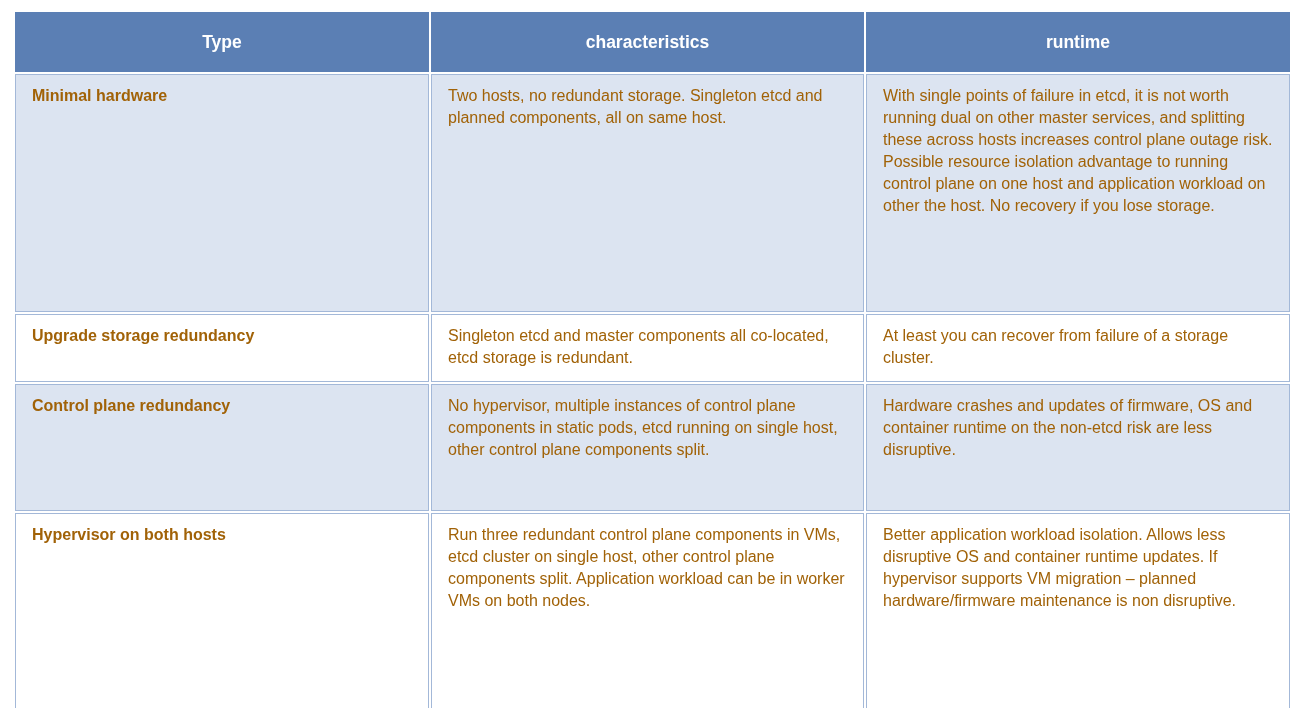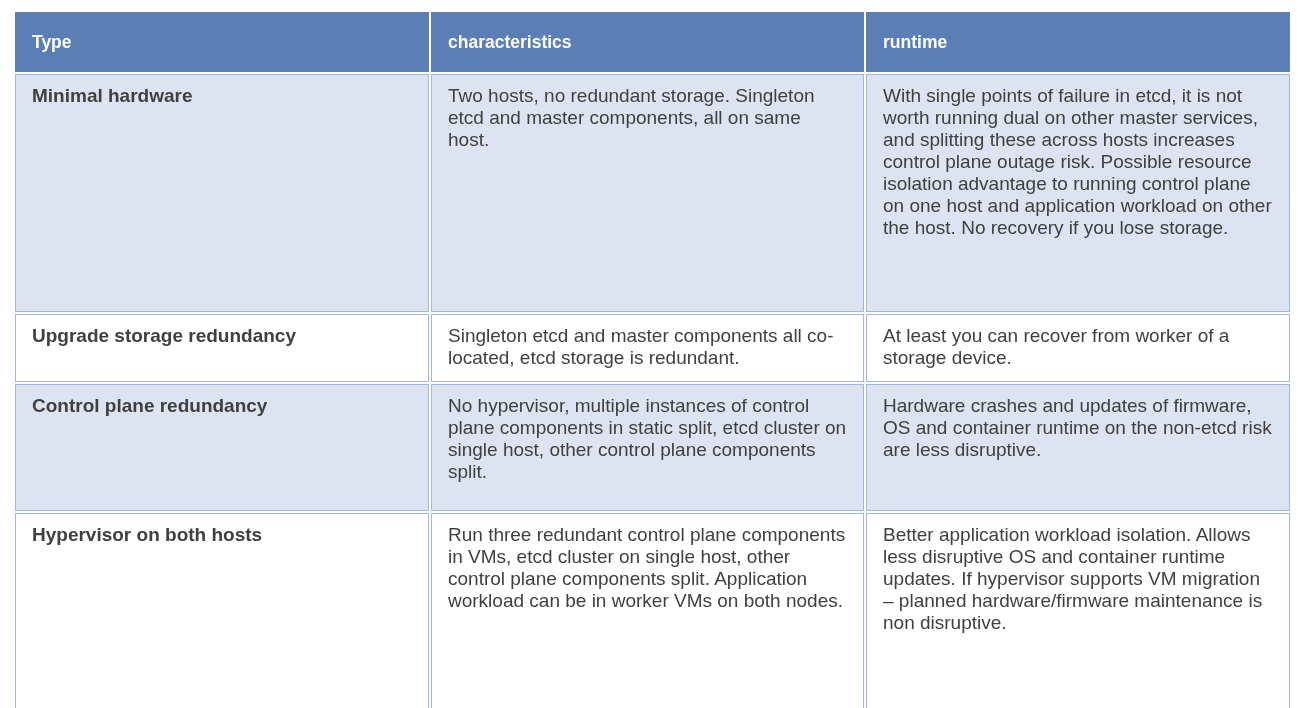--- a/index.html
+++ b/index.html
@@ -24,34 +24,34 @@
   table.doc-table col.c-type { width: 414px; }
   table.doc-table col.c-char { width: 433px; }
   table.doc-table col.c-result { width: 424px; }
 
   table.doc-table th {
     background: var(--header-bg, #5b7fb4);
     border: 1px solid var(--header-bg, #5b7fb4);
     color: #ffffff;
     font-size: 17.5px;
     font-weight: bold;
-    text-align: left;
+    text-align: center;
     vertical-align: middle;
     padding: 11px 16px;
     box-sizing: border-box;
     height: 60px;
   }
   table.doc-table td {
     border: 1px solid var(--border-color, #a3b8d8);
     background: #ffffff;
     vertical-align: top;
     padding: 10px 16px 12px 16px;
-    font-size: 19px;
+    font-size: 16px;
     line-height: 22px;
-    color: #404040;
+    color: #a16207;
     box-sizing: border-box;
   }
   table.doc-table tr.alt td {
     background: var(--alt-row-bg, #dce4f1);
   }
   table.doc-table td.type-cell {
     font-weight: bold;
   }
   tr.r1 { height: 238px; }
   tr.r2 { height: 57px; }
@@ -71,31 +71,31 @@
     <thead>
       <tr>
         <th>Type</th>
         <th>characteristics</th>
         <th>runtime</th>
       </tr>
     </thead>
     <tbody>
       <tr class="alt r1">
         <td class="type-cell">Minimal hardware</td>
-        <td>Two hosts, no redundant storage. Singleton etcd and master components, all on same host.</td>
+        <td>Two hosts, no redundant storage. Singleton etcd and planned components, all on same host.</td>
         <td>With single points of failure in etcd, it is not worth running dual on other master services, and splitting these across hosts increases control plane outage risk. Possible resource isolation advantage to running control plane on one host and application workload on other the host. No recovery if you lose storage.</td>
       </tr>
       <tr class="r2">
         <td class="type-cell">Upgrade storage redundancy</td>
         <td>Singleton etcd and master components all co-located, etcd storage is redundant.</td>
-        <td>At least you can recover from worker of a storage device.</td>
+        <td>At least you can recover from failure of a storage cluster.</td>
       </tr>
       <tr class="alt r3">
         <td class="type-cell">Control plane redundancy</td>
-        <td>No hypervisor, multiple instances of control plane components in static split, etcd cluster on single host, other control plane components split.</td>
+        <td>No hypervisor, multiple instances of control plane components in static pods, etcd running on single host, other control plane components split.</td>
         <td>Hardware crashes and updates of firmware, OS and container runtime on the non-etcd risk are less disruptive.</td>
       </tr>
       <tr class="r4">
         <td class="type-cell">Hypervisor on both hosts</td>
         <td>Run three redundant control plane components in VMs, etcd cluster on single host, other control plane components split. Application workload can be in worker VMs on both nodes.</td>
         <td>Better application workload isolation. Allows less disruptive OS and container runtime updates. If hypervisor supports VM migration – planned hardware/firmware maintenance is non disruptive.</td>
       </tr>
     </tbody>
   </table>
 </div>

